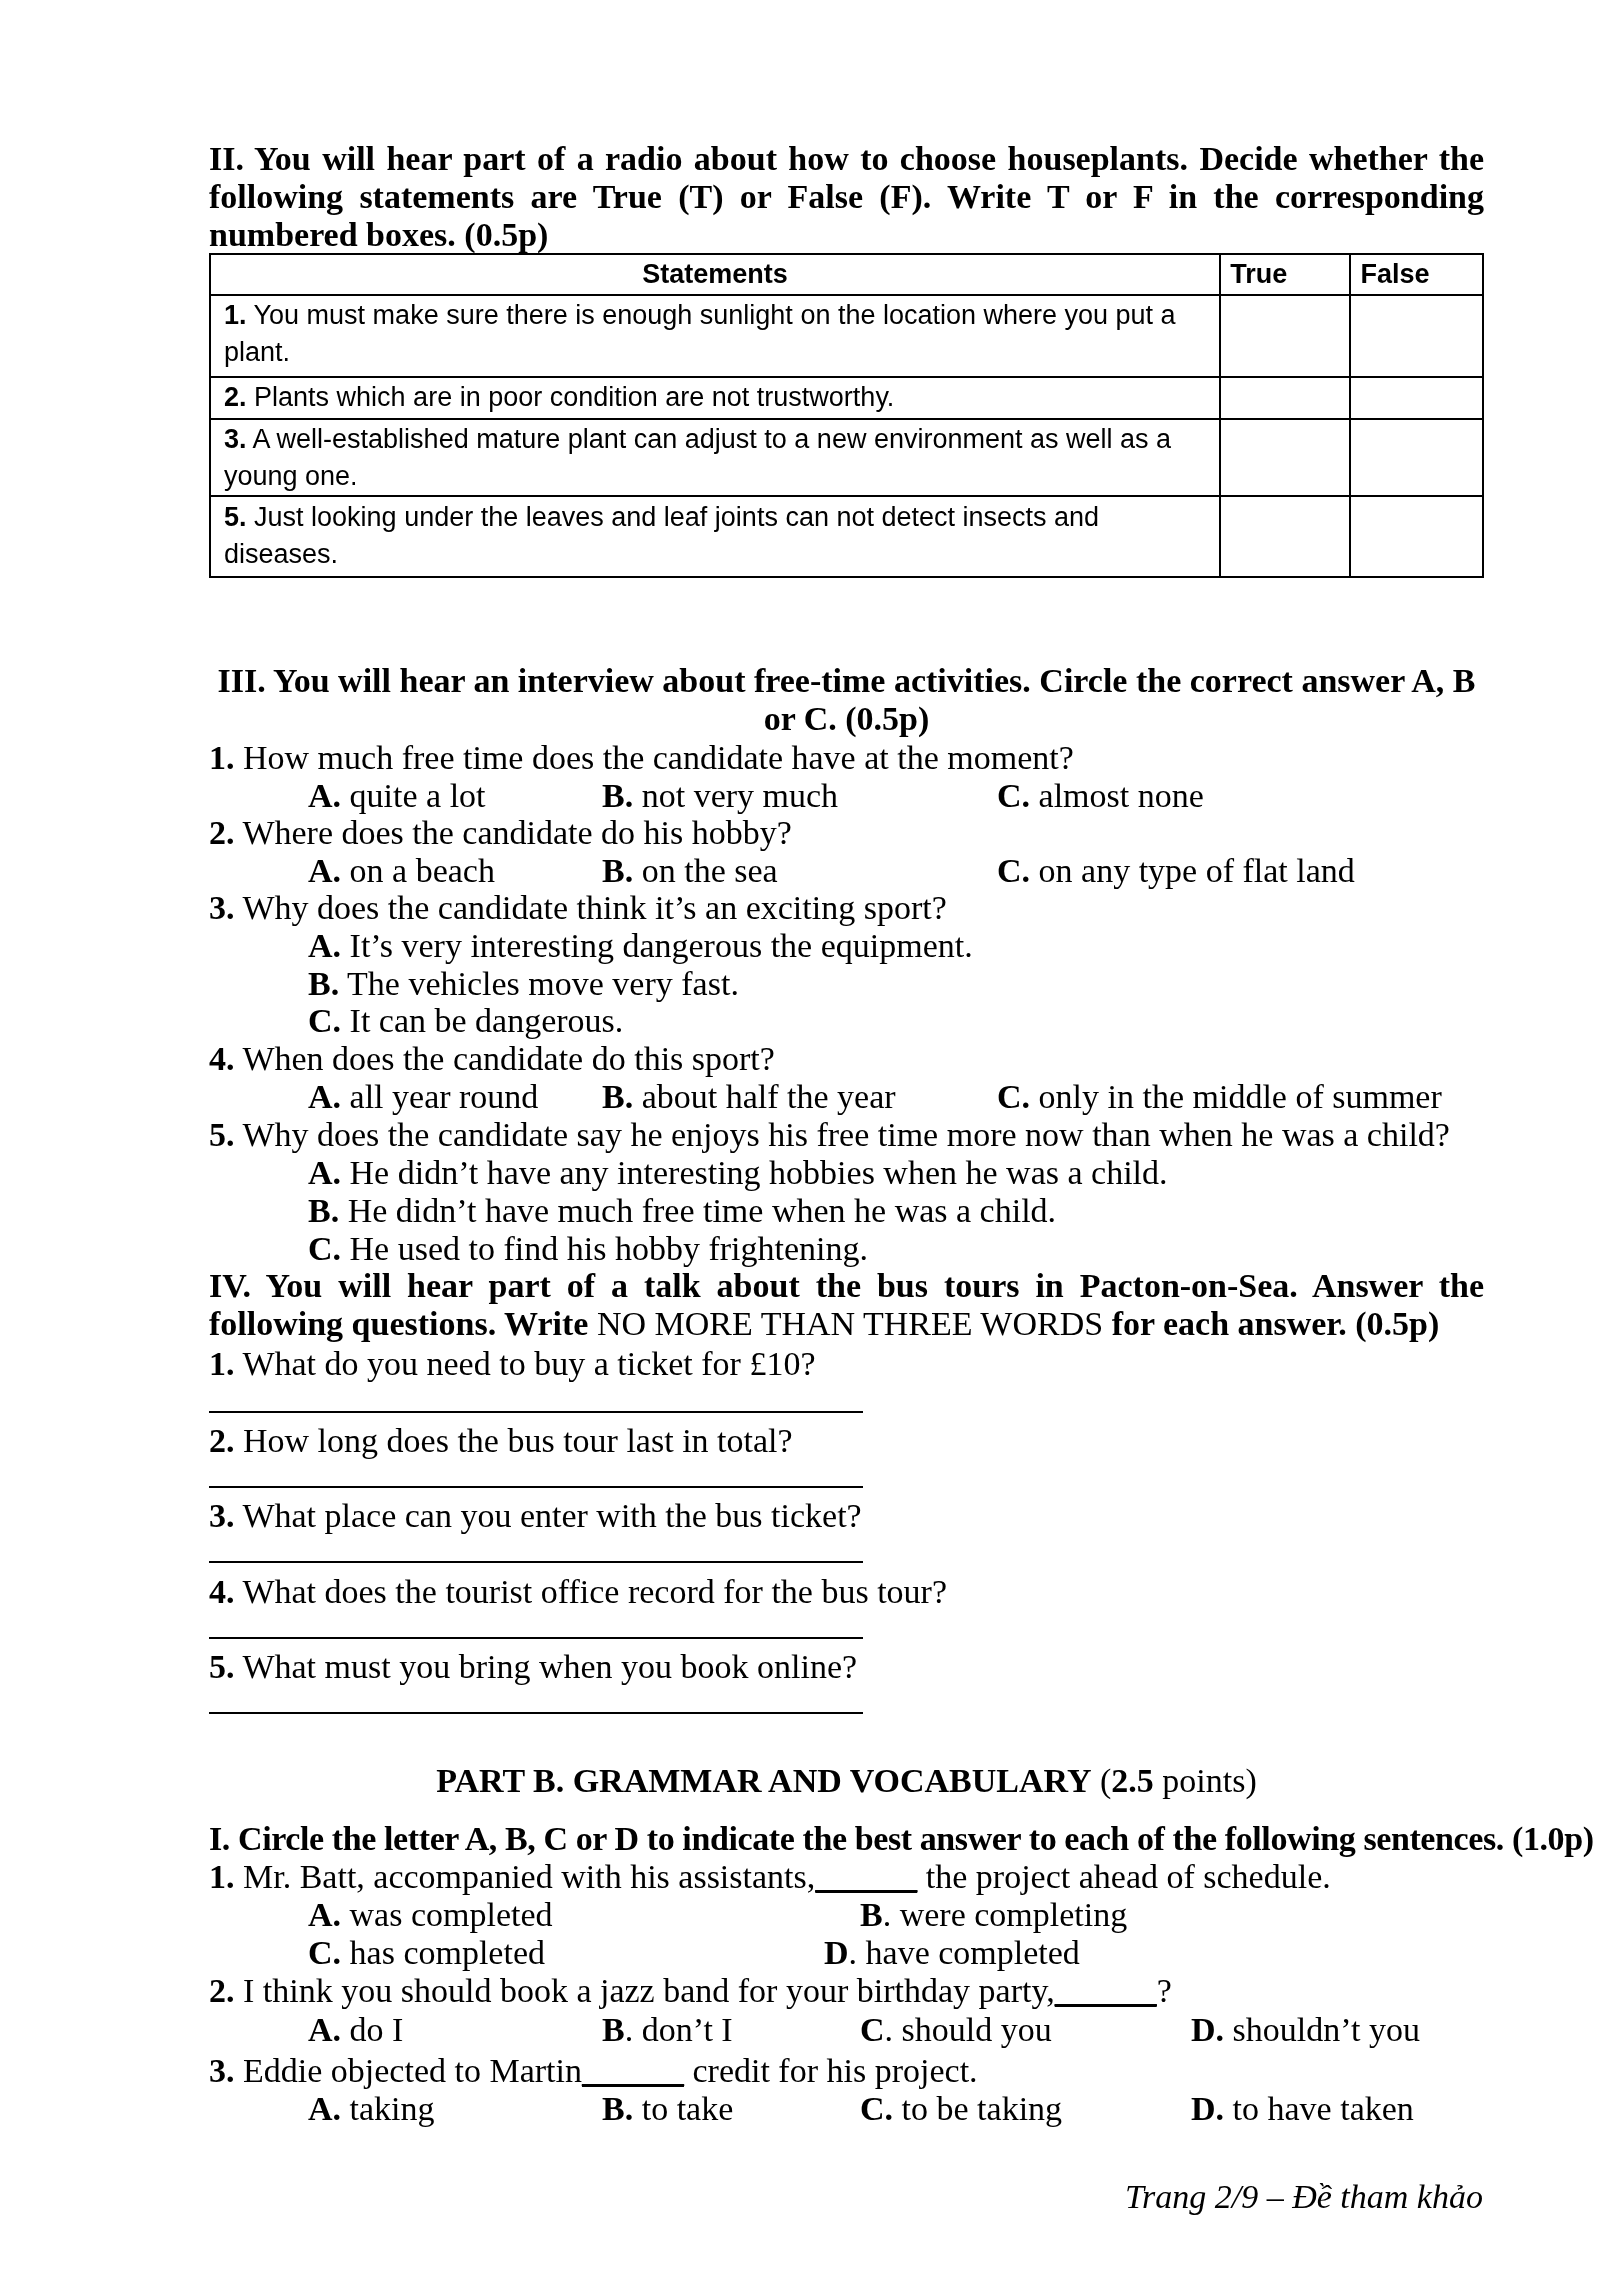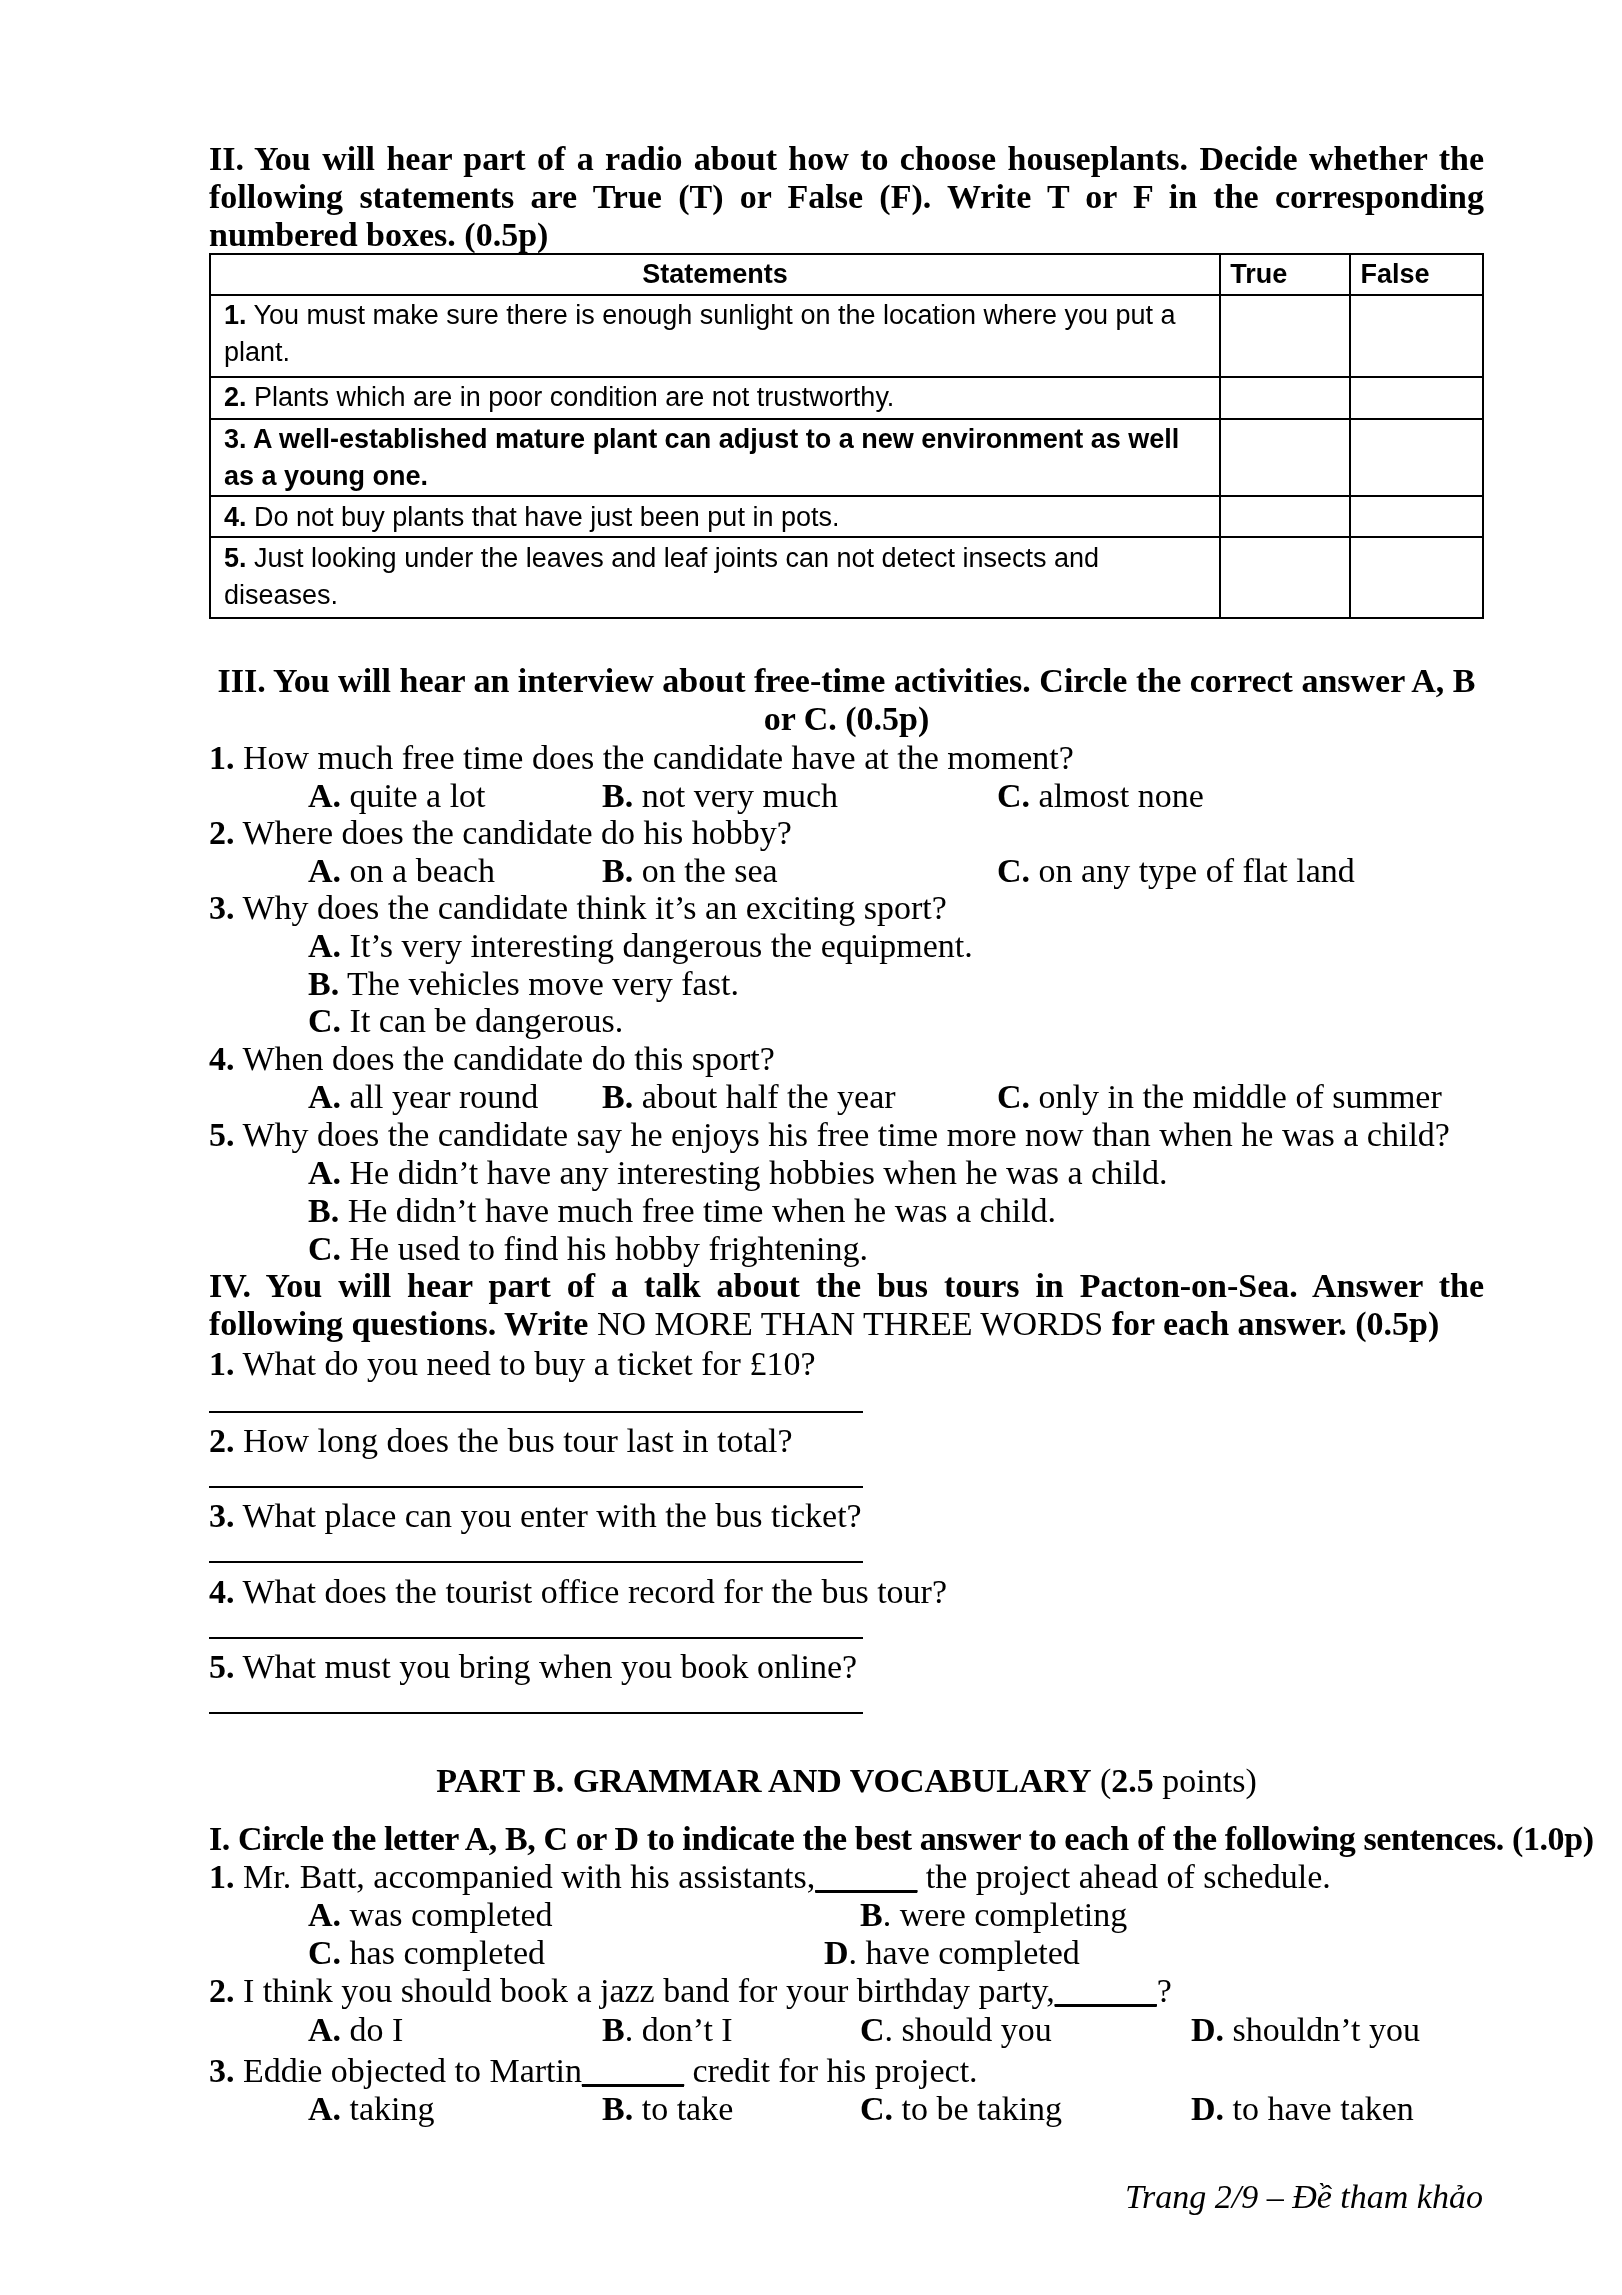--- a/index.html
+++ b/index.html
@@ -37,27 +37,22 @@
   <tr style="height:82px;padding-left:24px;">
     <td><b>1.</b> <span>You must make sure there is enough sunlight on the location where you put a plant.</span></td>
     <td></td>
     <td></td>
   </tr>
   <tr style="height:42px;">
     <td><b>2.</b> <span>Plants which are in poor condition are not trustworthy.</span></td>
     <td></td>
     <td></td>
   </tr>
-  <tr style="height:65px;font-weight:bold;">
+  <tr style="height:65px;">
     <td><b>3.</b> <span>A well-established mature plant can adjust to a new environment as well as a young one.</span></td>
-    <td></td>
-    <td></td>
-  </tr>
-  <tr style="height:41px;">
-    <td><b>4.</b> <span>Do not buy plants that have just been put in pots.</span></td>
     <td></td>
     <td></td>
   </tr>
   <tr style="height:81px;">
     <td><b>5.</b> <span>Just looking under the leaves and leaf joints can not detect insects and diseases.</span></td>
     <td></td>
     <td></td>
   </tr>
 </tbody>
   </table>

